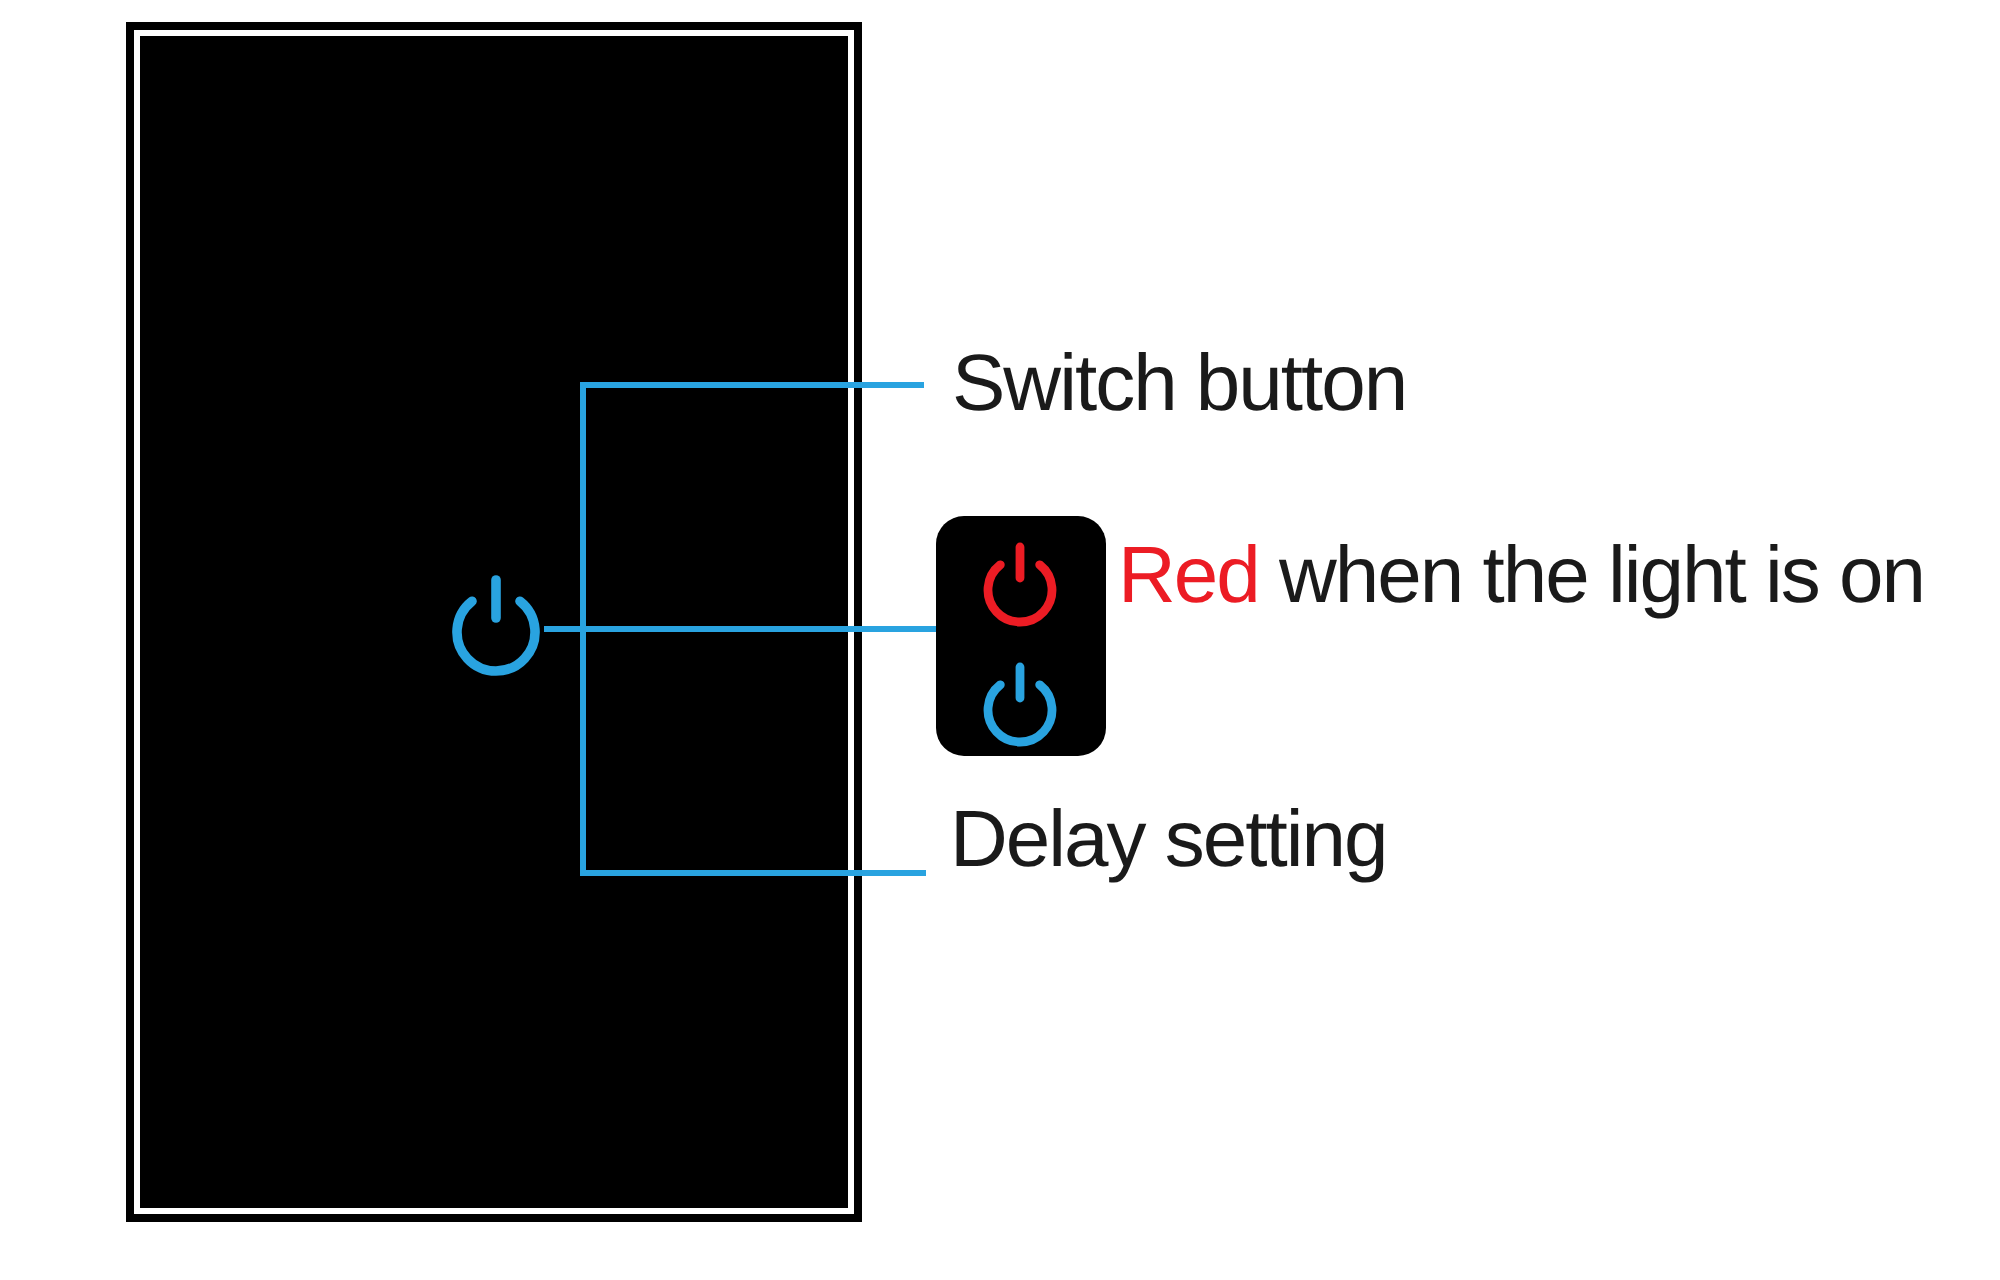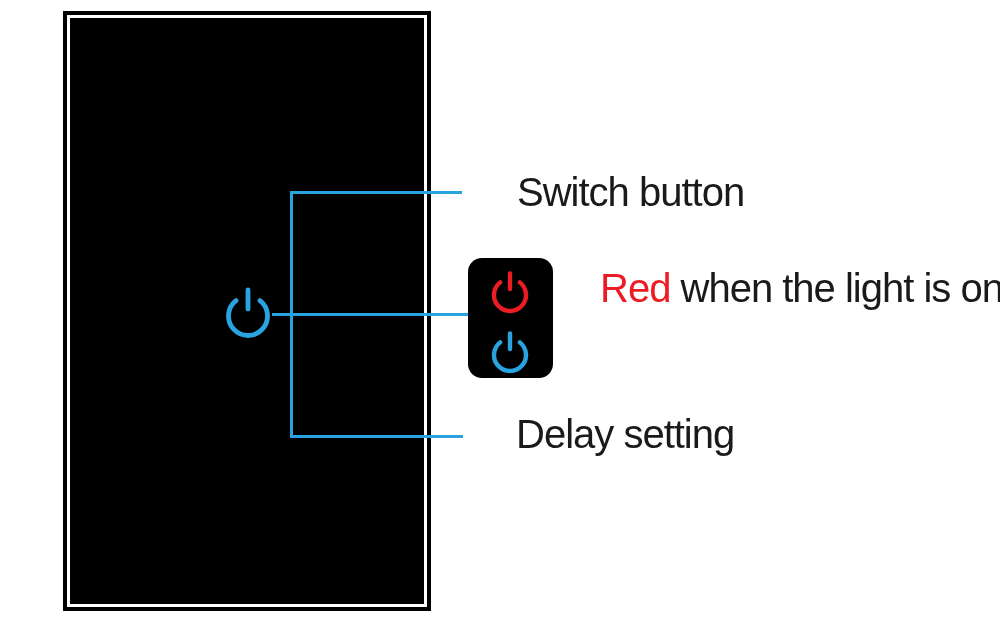--- a/index.html
+++ b/index.html
@@ -35,24 +35,24 @@
   .cline{position:absolute;background:var(--accent-blue);}
   .cline.v   {left:290px;top:191px;width:3px;height:247px;}
   .cline.top {left:290px;top:191px;width:172px;height:3px;}
   .cline.mid {left:272px;top:313px;width:196px;height:3px;}
   .cline.bot {left:290px;top:435px;width:173px;height:3px;}
 
   
   .label{
     position:absolute;
     font-size:40px;line-height:1;letter-spacing:-1px;
-    color:var(--text-dark);white-space:nowrap;margin-left:41px;
+    color:var(--text-dark);white-space:nowrap;
   }
   .label.switch{left:476px;top:172px;}
-  .label.delay {left:475px;top:414px;}
+  .label.delay {left:475px;top:400px;}
   .label.legend1{left:559px;top:268px;}
   .label.legend2{left:558px;top:332px;}
   .word-red {color:var(--accent-red);}
   .word-blue{color:var(--accent-blue);}
 
   
   .badge{
     position:absolute;left:468px;top:258px;width:85px;height:120px;
     background:var(--panel-black);border-radius:14px;
   }

